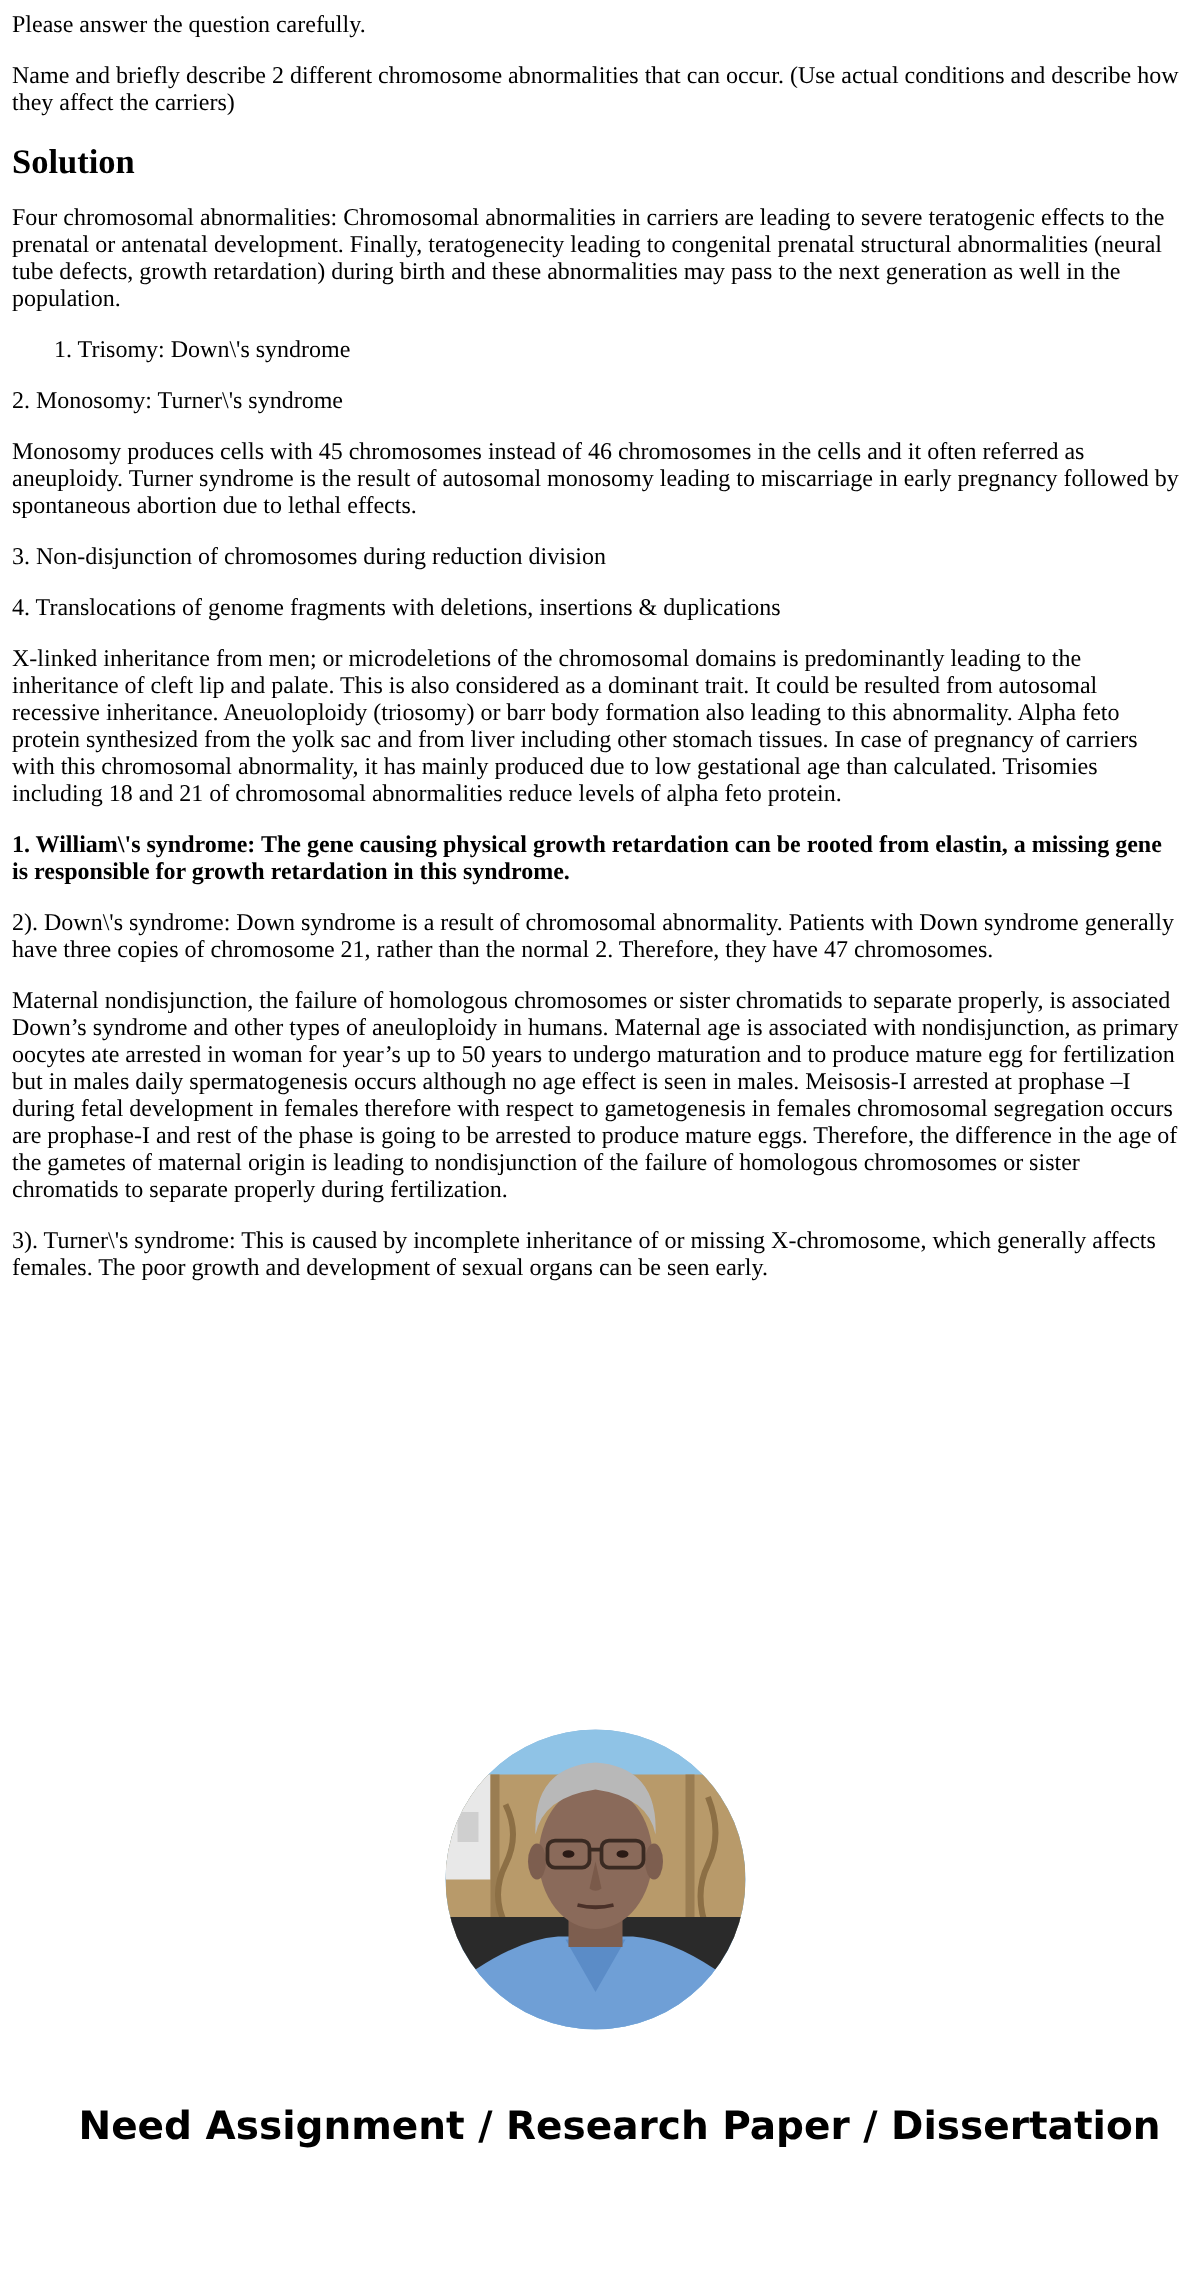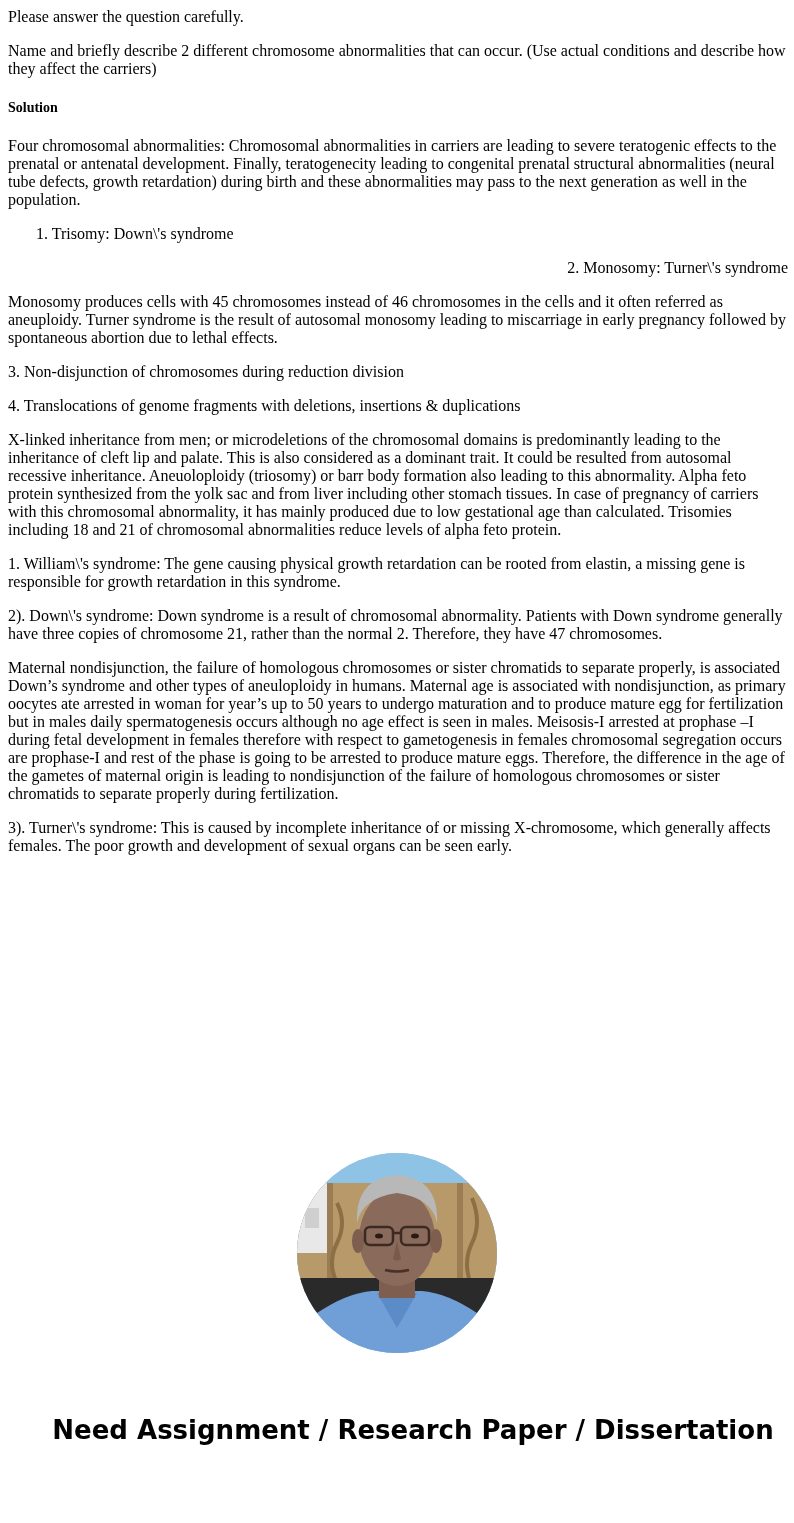--- a/index.html
+++ b/index.html
@@ -24,21 +24,21 @@
       width: 780px;
     }
     .content p {
       margin: 0;
       padding: 0;
     }
     .question-intro { position: absolute; top: 8px; left: 0; width: 780px; }
     .question-text { position: absolute; top: 42px; left: 0; width: 780px; }
     .solution-heading {
       position: absolute; top: 97px; left: 0;
-      font-size: 14px; font-weight: bold; line-height: 22px;
+      font-size: 23px; font-weight: bold; line-height: 22px;
       margin: 0;
     }
     .para { position: absolute; left: 0; width: 780px; }
 
     .avatar {
       position: absolute;
       left: 297px;
       top: 1153px;
       width: 200px;
       height: 200px;
@@ -53,38 +53,38 @@
       left: 0;
       top: 1403px;
       width: 794px;
       text-align: center;
       font-family: "DejaVu Sans", sans-serif;
       font-weight: bold;
       font-size: 26px;
       line-height: 30px;
       color: #000000;
     }
-    .footer-banner div { margin: 12px; padding-left: 32px; }
+    .footer-banner div { margin: 0; padding-left: 32px; }
   </style>
 </head>
 <body>
 
 <div class="content">
   <p class="question-intro">Please answer the question carefully.</p>
   <p class="question-text">Name and briefly describe 2 different chromosome abnormalities that can occur. (Use actual conditions and describe how they affect the carriers)</p>
   <h3 class="solution-heading">Solution</h3>
 
   <p class="para" style="top:137px;">Four chromosomal abnormalities: Chromosomal abnormalities in carriers are leading to severe teratogenic effects to the prenatal or antenatal development. Finally, teratogenecity leading to congenital prenatal structural abnormalities (neural tube defects, growth retardation) during birth and these abnormalities may pass to the next generation as well in the population.</p>
   <p class="para" style="top:225px;margin-left:28px;">1. Trisomy: Down\'s syndrome</p>
-  <p class="para" style="top:259px;text-align:right;">2. Monosomy: Turner\'s syndrome</p>
+  <p class="para" style="top:259px;">2. Monosomy: Turner\'s syndrome</p>
   <p class="para" style="top:293px;">Monosomy produces cells with 45 chromosomes instead of 46 chromosomes in the cells and it often referred as aneuploidy. Turner syndrome is the result of autosomal monosomy leading to miscarriage in early pregnancy followed by spontaneous abortion due to lethal effects.</p>
   <p class="para" style="top:363px;">3. Non-disjunction of chromosomes during reduction division</p>
   <p class="para" style="top:397px;">4. Translocations of genome fragments with deletions, insertions &amp; duplications</p>
   <p class="para" style="top:431px;">X-linked inheritance from men; or microdeletions of the chromosomal domains is predominantly leading to the inheritance of cleft lip and palate. This is also considered as a dominant trait. It could be resulted from autosomal recessive inheritance. Aneuoloploidy (triosomy) or barr body formation also leading to this abnormality. Alpha feto protein synthesized from the yolk sac and from liver including other stomach tissues. In case of pregnancy of carriers with this chromosomal abnormality, it has mainly produced due to low gestational age than calculated. Trisomies including 18 and 21 of chromosomal abnormalities reduce levels of alpha feto protein.</p>
-  <p class="para" style="top:555px;">1. William\'s syndrome: The gene causing physical growth retardation can be rooted from elastin, a missing gene is responsible for growth retardation in this syndrome.</p>
+  <p class="para" style="top:555px;font-weight:bold;">1. William\'s syndrome: The gene causing physical growth retardation can be rooted from elastin, a missing gene is responsible for growth retardation in this syndrome.</p>
   <p class="para" style="top:607px;">2). Down\'s syndrome: Down syndrome is a result of chromosomal abnormality. Patients with Down syndrome generally have three copies of chromosome 21, rather than the normal 2. Therefore, they have 47 chromosomes.</p>
   <p class="para" style="top:659px;">Maternal nondisjunction, the failure of homologous chromosomes or sister chromatids to separate properly, is associated Down’s syndrome and other types of aneuloploidy in humans. Maternal age is associated with nondisjunction, as primary oocytes ate arrested in woman for year’s up to 50 years to undergo maturation and to produce mature egg for fertilization but in males daily spermatogenesis occurs although no age effect is seen in males. Meisosis-I arrested at prophase –I during fetal development in females therefore with respect to gametogenesis in females chromosomal segregation occurs are prophase-I and rest of the phase is going to be arrested to produce mature eggs. Therefore, the difference in the age of the gametes of maternal origin is leading to nondisjunction of the failure of homologous chromosomes or sister chromatids to separate properly during fertilization.</p>
   <p class="para" style="top:819px;">3). Turner\'s syndrome: This is caused by incomplete inheritance of or missing X-chromosome, which generally affects females. The poor growth and development of sexual organs can be seen early.</p>
 </div>
 
 <div class="avatar">
   <svg width="200" height="200" viewBox="0 0 200 200">
 
     <rect x="0" y="0" width="200" height="200" fill="#8fc3e6"></rect>
 

